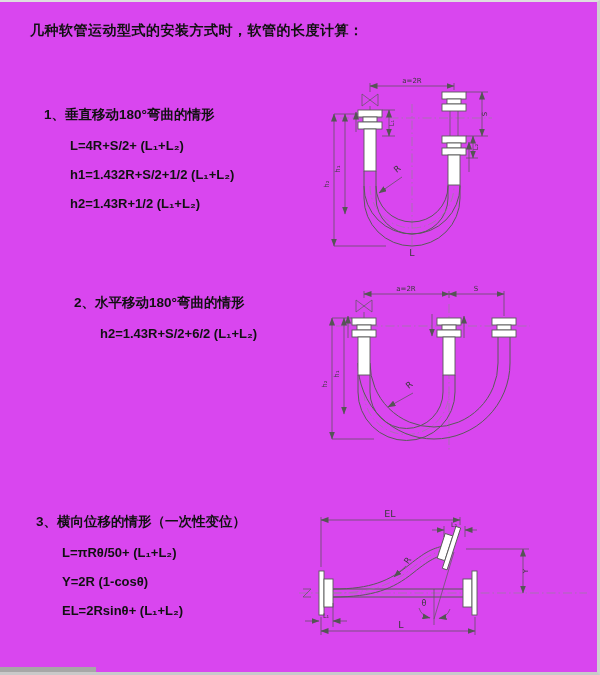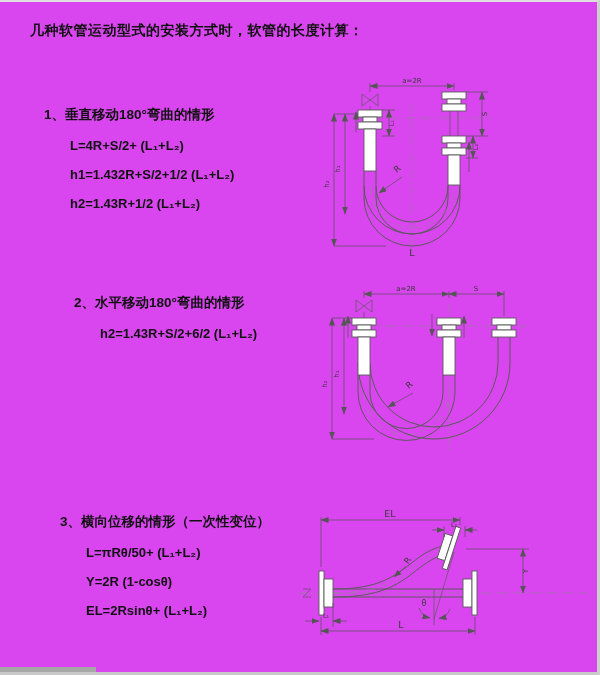--- a/index.html
+++ b/index.html
@@ -230,21 +230,21 @@
       <line class="dim" x1="120" y1="30" x2="120" y2="52" marker-end="url(#arr2)"></line>
       <line class="dim" x1="152" y1="54" x2="152" y2="32" marker-end="url(#arr2)"></line>
     </g>
 
     <g>
       <line class="dim" x1="101" y1="109" x2="76" y2="123" marker-end="url(#arr2)"></line>
       <text x="99" y="103" font-size="8.5" text-anchor="middle" transform="rotate(-40 99 103)">R</text>
     </g>
   </svg>
 
-  <div class="sec-text" style="left:60px;top:511px;">
+  <div class="sec-text" style="left:36px;top:511px;">
     <div class="sec-heading">3、横向位移的情形（一次性变位）</div>
     <div class="formula">L=πRθ/50+ (L₁+L₂)</div>
     <div class="formula">Y=2R (1-cosθ)</div>
     <div class="formula">EL=2Rsinθ+ (L₁+L₂)</div>
   </div>
 
   <svg class="diagram" style="left:293px;top:503px;" width="300" height="140" viewBox="0 0 300 140">
     <defs>
       <marker id="arr3" viewBox="0 0 8 6" markerWidth="8" markerHeight="6" refX="7.5" refY="3" orient="auto-start-reverse" markerUnits="userSpaceOnUse">
         <path d="M0,0L8,3L0,6Z" fill="#555"></path>

